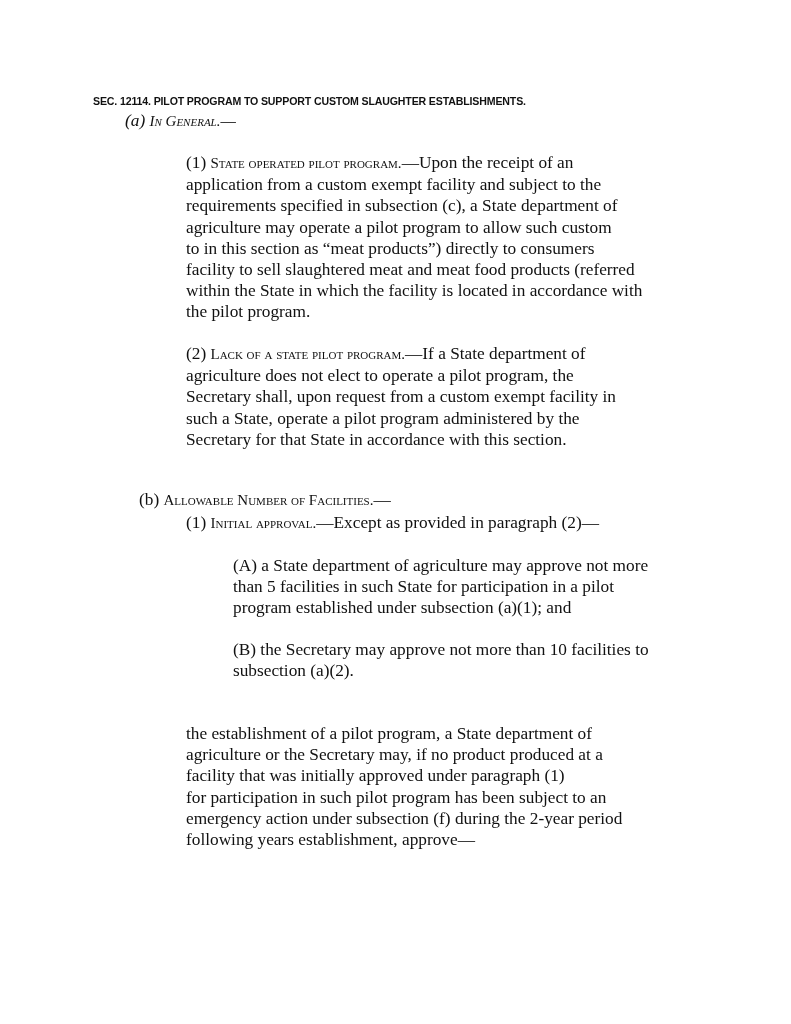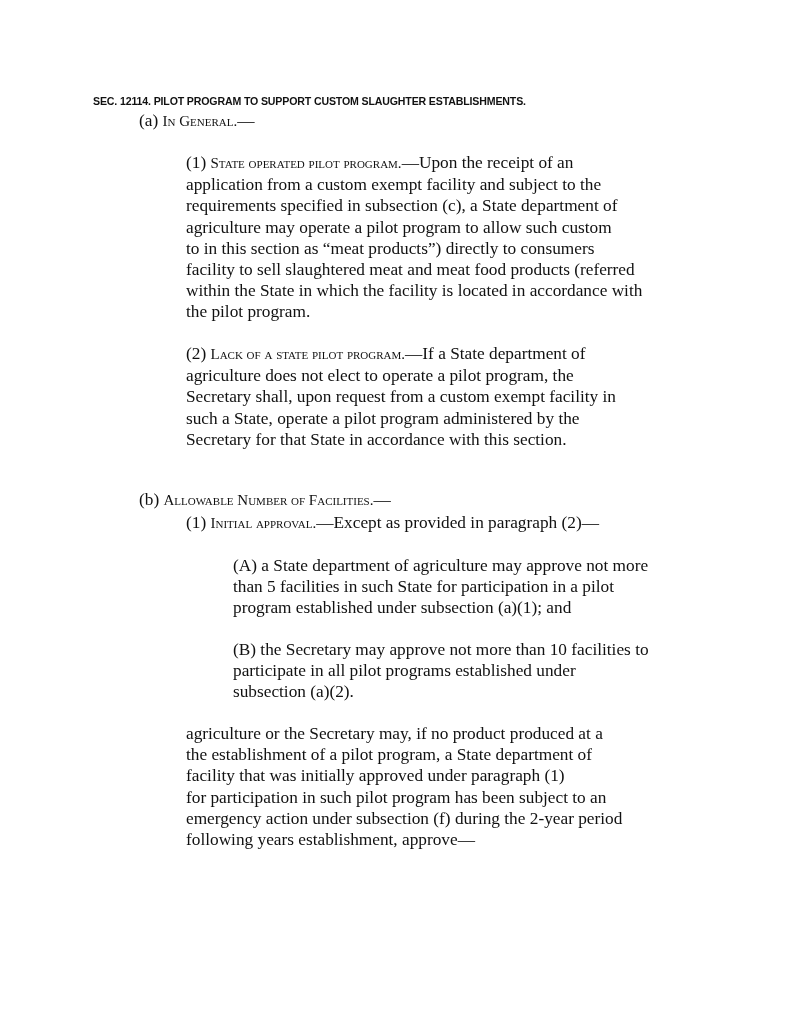--- a/index.html
+++ b/index.html
@@ -15,21 +15,21 @@
   .blk { position: absolute; }
   .line { display: block; }
 </style>
 </head>
 <body>
 
 <div class="page">
 
   <div class="heading">SEC. 12114. PILOT PROGRAM TO SUPPORT CUSTOM SLAUGHTER ESTABLISHMENTS.</div>
 
-  <div class="blk serif" style="left:139px; top:110px;">
+  <div class="blk serif" style="left:125px; top:110px;font-style:italic;">
     <span>(a) </span><span class="sc">In General.</span><span>—</span>
   </div>
 
   <div class="blk serif" style="left:186px; top:152px;">
     <span class="line"><span>(1) </span><span class="sc">State operated pilot program.</span><span>—Upon the receipt of an</span></span>
     <span class="line">application from a custom exempt facility and subject to the</span>
     <span class="line">requirements specified in subsection (c), a State department of</span>
     <span class="line">agriculture may operate a pilot program to allow such custom</span>
     <span class="line">to in this section as “meat products”) directly to consumers</span>
     <span class="line">facility to sell slaughtered meat and meat food products (referred</span>
@@ -54,26 +54,25 @@
   </div>
 
   <div class="blk serif" style="left:233px; top:555px;">
     <span class="line">(A) a State department of agriculture may approve not more</span>
     <span class="line">than 5 facilities in such State for participation in a pilot</span>
     <span class="line">program established under subsection (a)(1); and</span>
   </div>
 
   <div class="blk serif" style="left:233px; top:639px;">
     <span class="line">(B) the Secretary may approve not more than 10 facilities to</span>
-    <span class="line">participate in all pilot programs established under</span>
     <span class="line">subsection (a)(2).</span>
   </div>
 
   <div class="blk serif" style="left:186px; top:723px;">
+    <span class="line">the establishment of a pilot program, a State department of</span>
     <span class="line">agriculture or the Secretary may, if no product produced at a</span>
-    <span class="line">the establishment of a pilot program, a State department of</span>
     <span class="line">facility that was initially approved under paragraph (1)</span>
     <span class="line">for participation in such pilot program has been subject to an</span>
     <span class="line">emergency action under subsection (f) during the 2-year period</span>
     <span class="line">following years establishment, approve—</span>
   </div>
 
 </div>
 
 </body></html>

